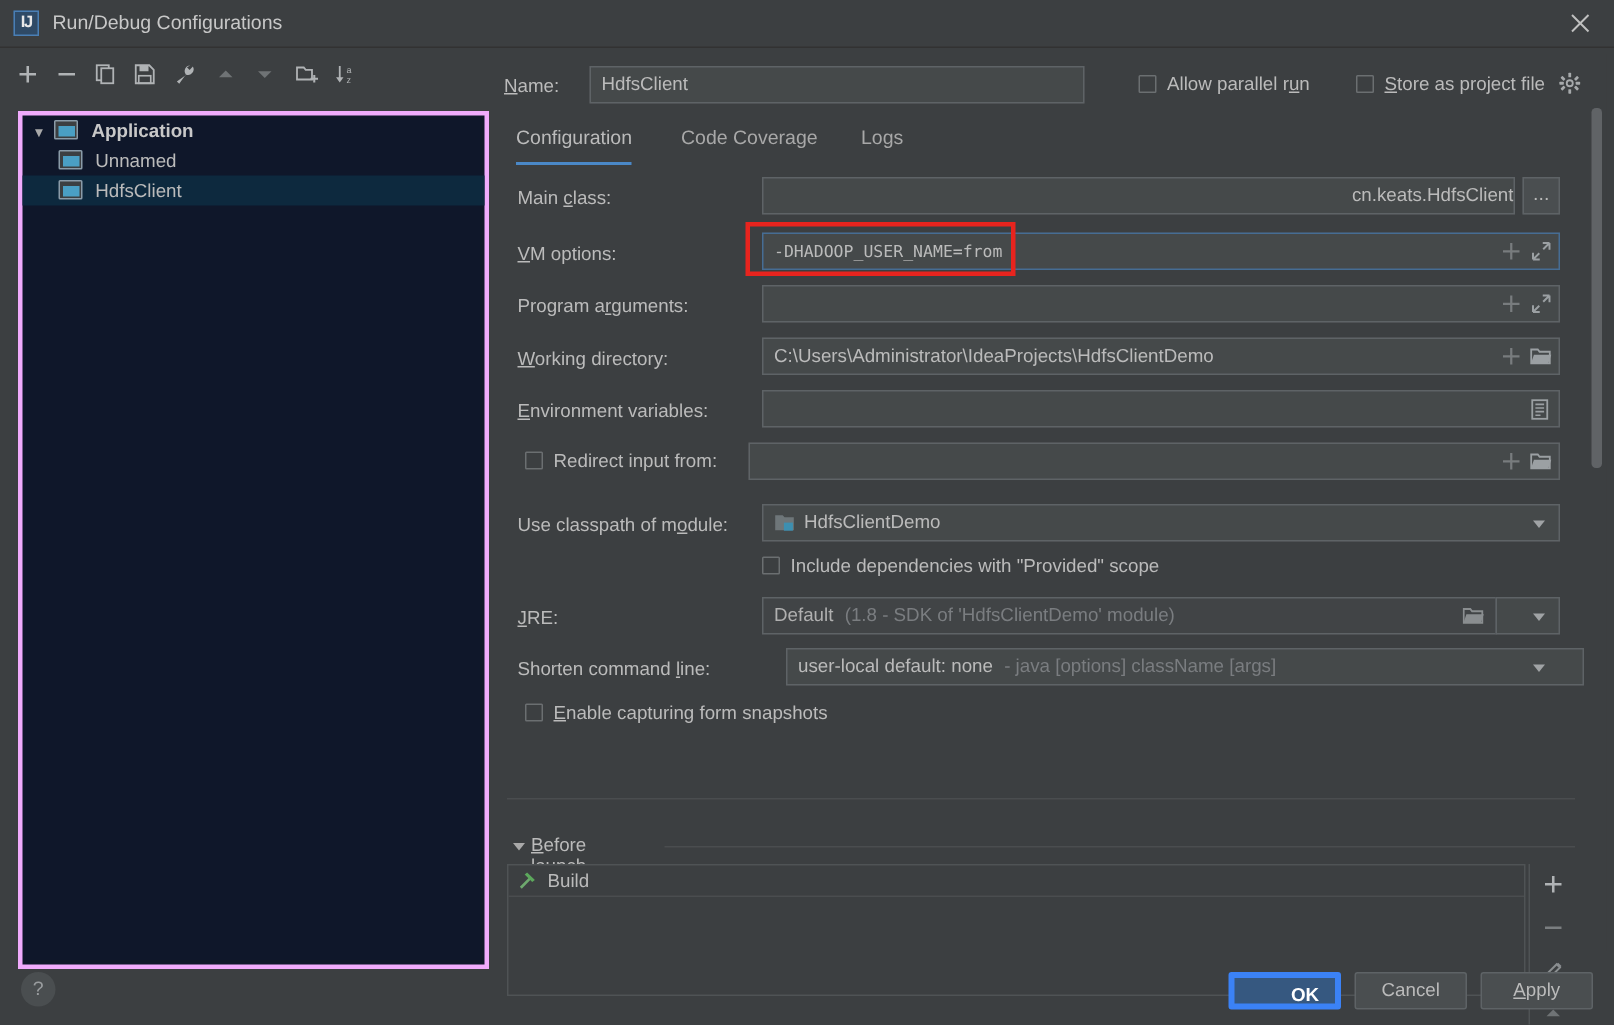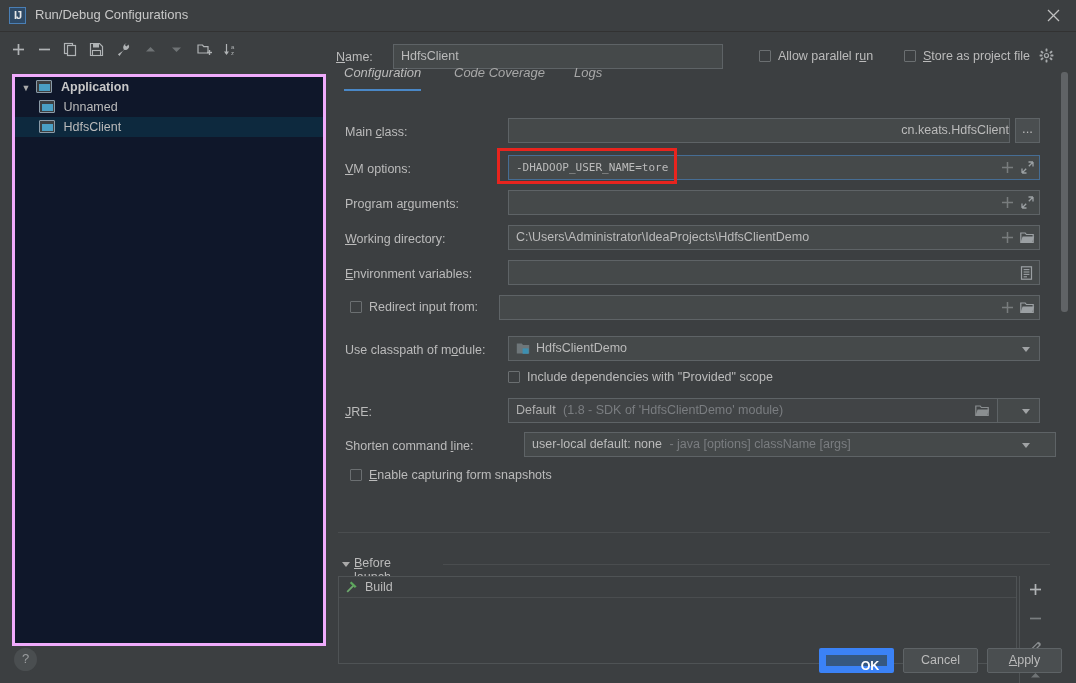--- a/index.html
+++ b/index.html
@@ -101,21 +101,21 @@
     border: 1px solid #6b6f71; background: #3c3f41;
     box-sizing: border-box; vertical-align: -2px; border-radius: 1px;
   }
   .chk-lbl { margin-left: 7px; color: #bbbbbb; font-size: 12.5px; }
 
   .gear {
     position: absolute; left: 703px; top: 12px; width: 16px; height: 16px; cursor: pointer;
   }
 
   
-  .tabs { position: absolute; left: 0px; top: 26px; width: 722px; height: 28px; font-style: italic; }
+  .tabs { position: absolute; left: 0px; top: 45px; width: 722px; height: 28px; }
   .tab {
     position: absolute; top: 0; height: 27px; line-height: 22px;
     color: #a8a8a8; font-size: 13px; cursor: pointer;
   }
   .tab.active { color: #bbbbbb; border-bottom: 2px solid #4a88c7; }
 
   
   .form { position: absolute; left: 0; top: 72px; width: 722px; }
   .row { position: absolute; left: 0; width: 722px; }
   .lbl { position: absolute; color: #bbbbbb; font-size: 12.5px; white-space: nowrap; }
@@ -199,21 +199,21 @@
     color: #9a9d9f; font-size: 13px; text-align: center; line-height: 22px;
     cursor: pointer;
   }
   .dlg-btn {
     position: absolute; top: 648px; height: 25px;
     background: #4a4e50; border: 1px solid #5e6366; box-sizing: border-box;
     color: #bbbbbb; font-size: 12.5px; text-align: center; line-height: 22px;
     cursor: pointer; border-radius: 2px;
   }
   .dlg-btn.primary {
-    background: #365880; border: 7px solid #3b82f6; color: #ffffff; font-weight: bold; padding-left: 27px;
+    background: #365880; border: 4px solid #3b82f6; color: #ffffff; font-weight: bold; padding-left: 27px;
   }
   u { text-decoration: underline; }
 </style>
 </head>
 <body>
 
 <div id="app">
 
   <div class="titlebar">
     <div class="title-icon">IJ</div>
@@ -340,21 +340,21 @@
     <div class="form">
 
       <div class="row" style="top:10px">
         <div class="lbl" style="left:9px; top:7px">Main <u>c</u>lass:</div>
         <div class="fld" style="left:172px; top:0px; width:502px;text-align:right;">cn.keats.HdfsClient</div>
         <div class="btn-dots" style="left:679px; top:0px">...</div>
       </div>
 
       <div class="row" style="top:47px">
         <div class="lbl" style="left:9px; top:7px"><u>V</u>M options:</div>
-        <div class="fld focused mono" style="left:172px; top:0px; width:532px;">-DHADOOP_USER_NAME=tore</div>
+        <div class="fld focused mono" style="left:172px; top:0px; width:532px;">-DHADOOP_USER_NAME=from</div>
         <div class="f-ico" style="left:665px; top:6px">
           <svg width="13" height="13" viewBox="0 0 13 13">
               <line x1="6.5" y1="1" x2="6.5" y2="12" stroke="#787c7e" stroke-width="1.5"></line>
               <line x1="1" y1="6.5" x2="12" y2="6.5" stroke="#787c7e" stroke-width="1.5"></line>
             </svg>
         </div>
         <div class="f-ico" style="left:685px; top:6px">
           <svg width="13" height="13" viewBox="0 0 13 13">
             <path d="M12 1 L7.5 1 M12 1 L12 5.5 M12 1 L7.8 5.2" stroke="#9ba0a3" stroke-width="1.3" fill="none"></path>
             <path d="M1 12 L5.5 12 M1 12 L1 7.5 M1 12 L5.2 7.8" stroke="#9ba0a3" stroke-width="1.3" fill="none"></path>

